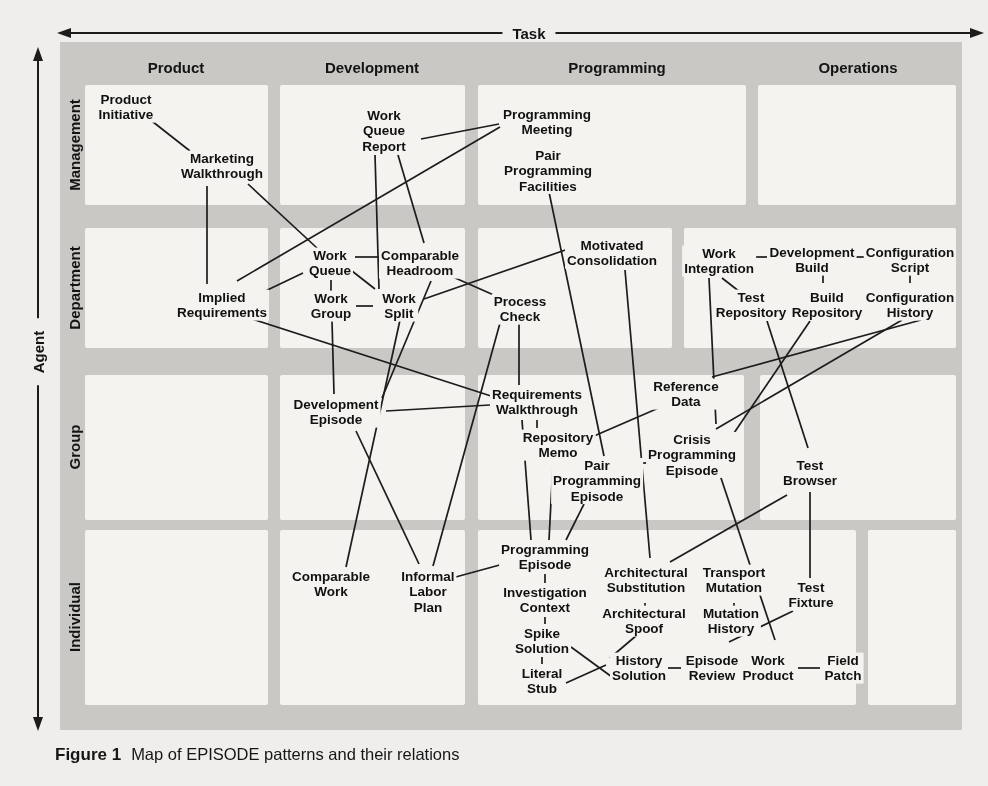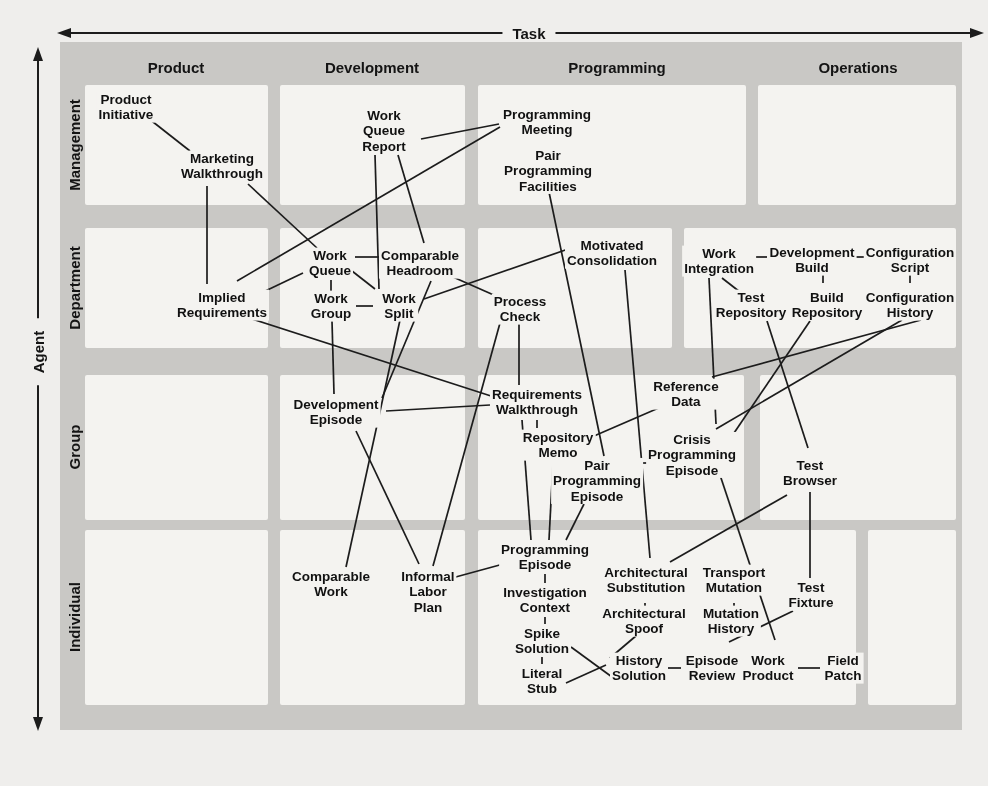--- a/index.html
+++ b/index.html
@@ -220,13 +220,16 @@
 Fixture</div>
       <div class="node" style="left: 768px; top: 668px;">Work
 Product</div>
       <div class="node" style="left: 843px; top: 668px;">Field
 Patch</div>
     </div>
 
   <div class="axis-label" id="task-label" style="left: 529px; top: 33px; text-align: center;">Task</div>
   <div class="axis-label vertical" id="agent-label" style="left: 38px; top: 352px;">Agent</div>
 
+  <div id="caption">
+    <span class="fig-label">Figure 1</span><span>Map of EPISODE patterns and their relations</span>
+  </div>
 </div>
 
 </body></html>

